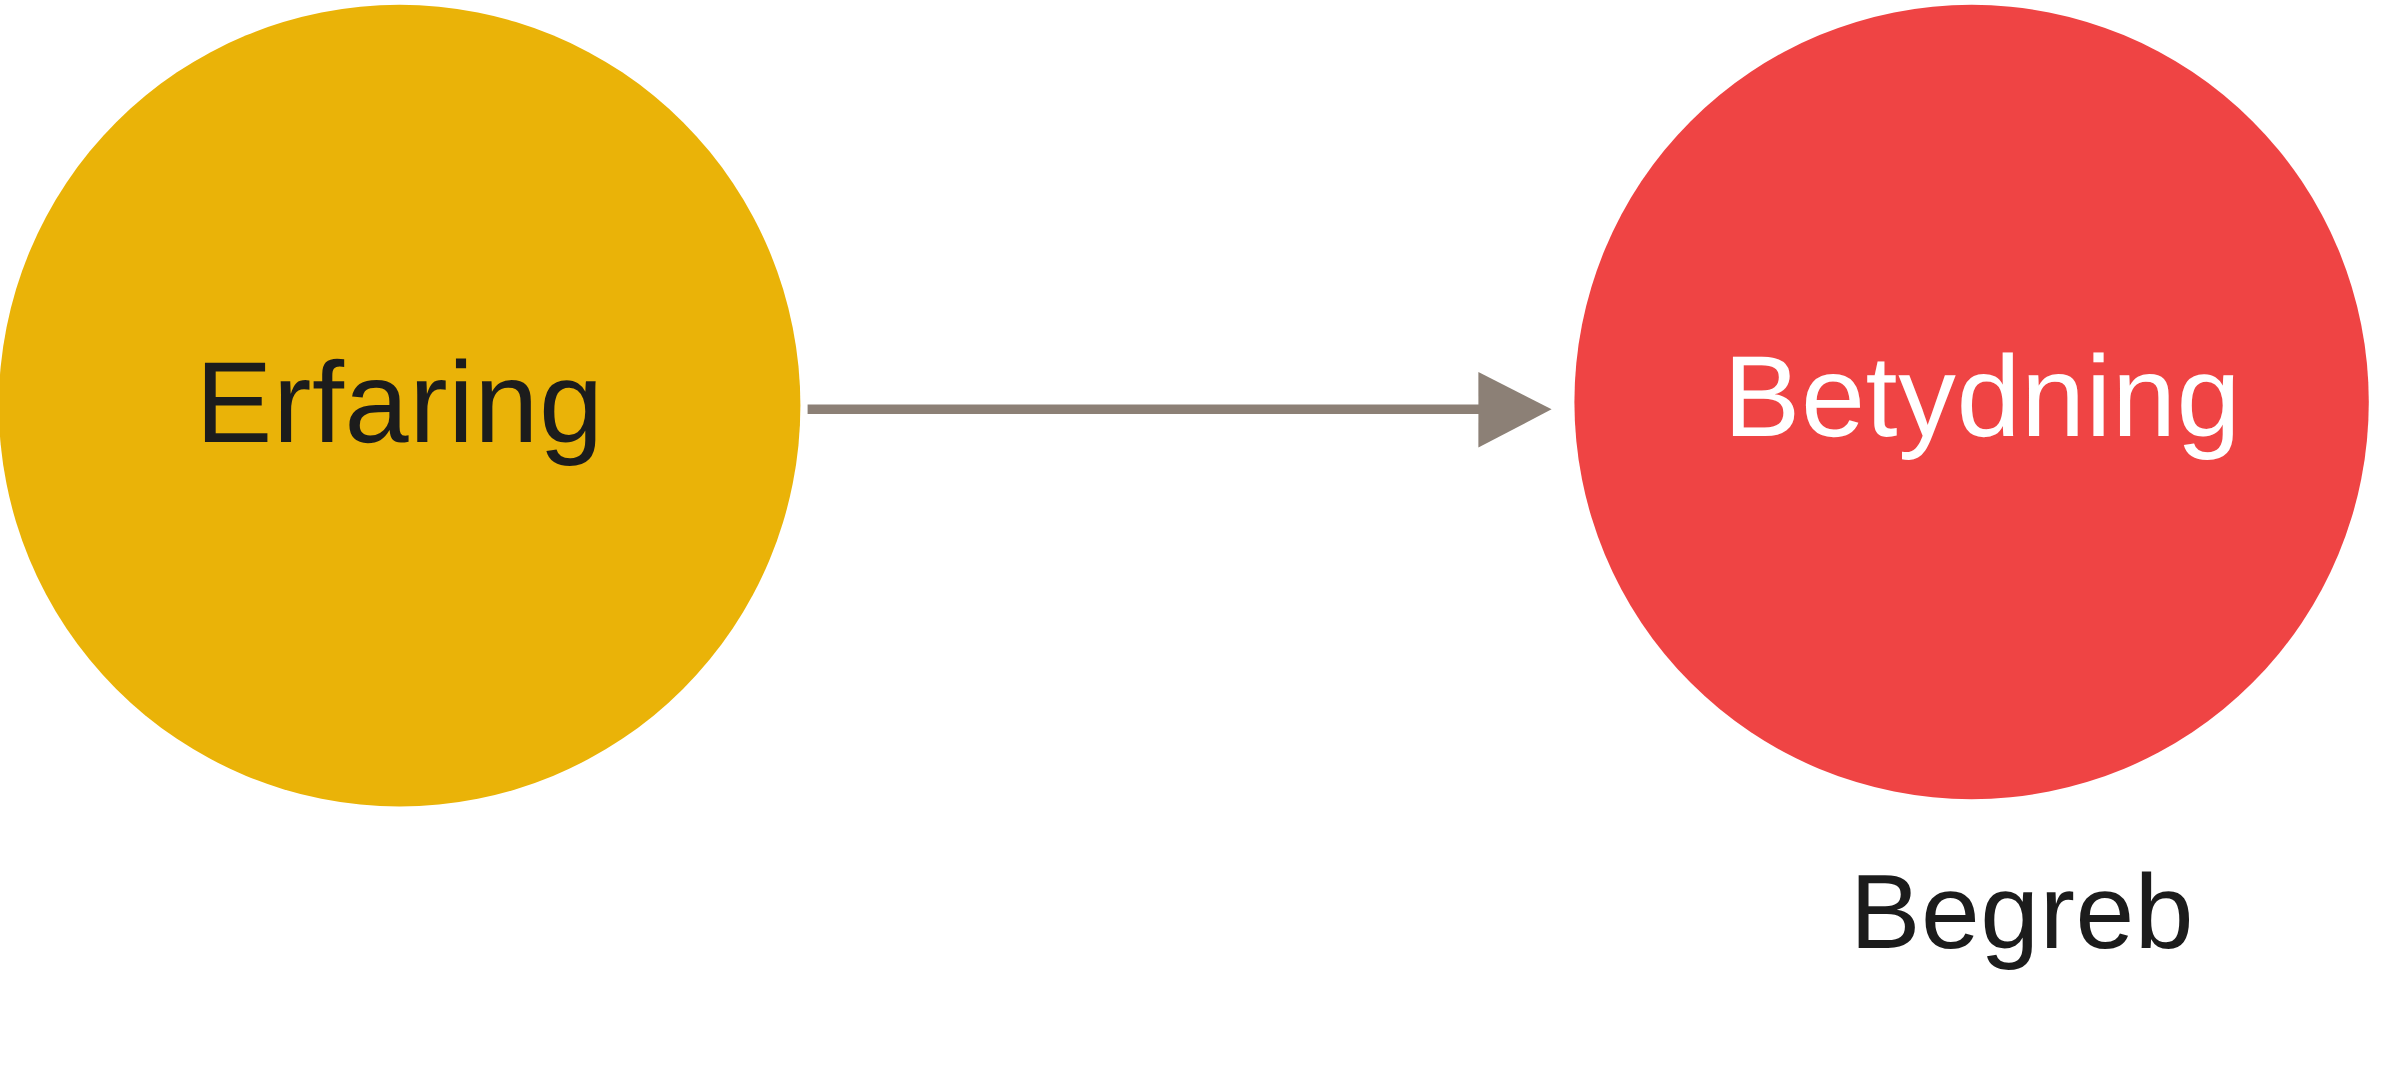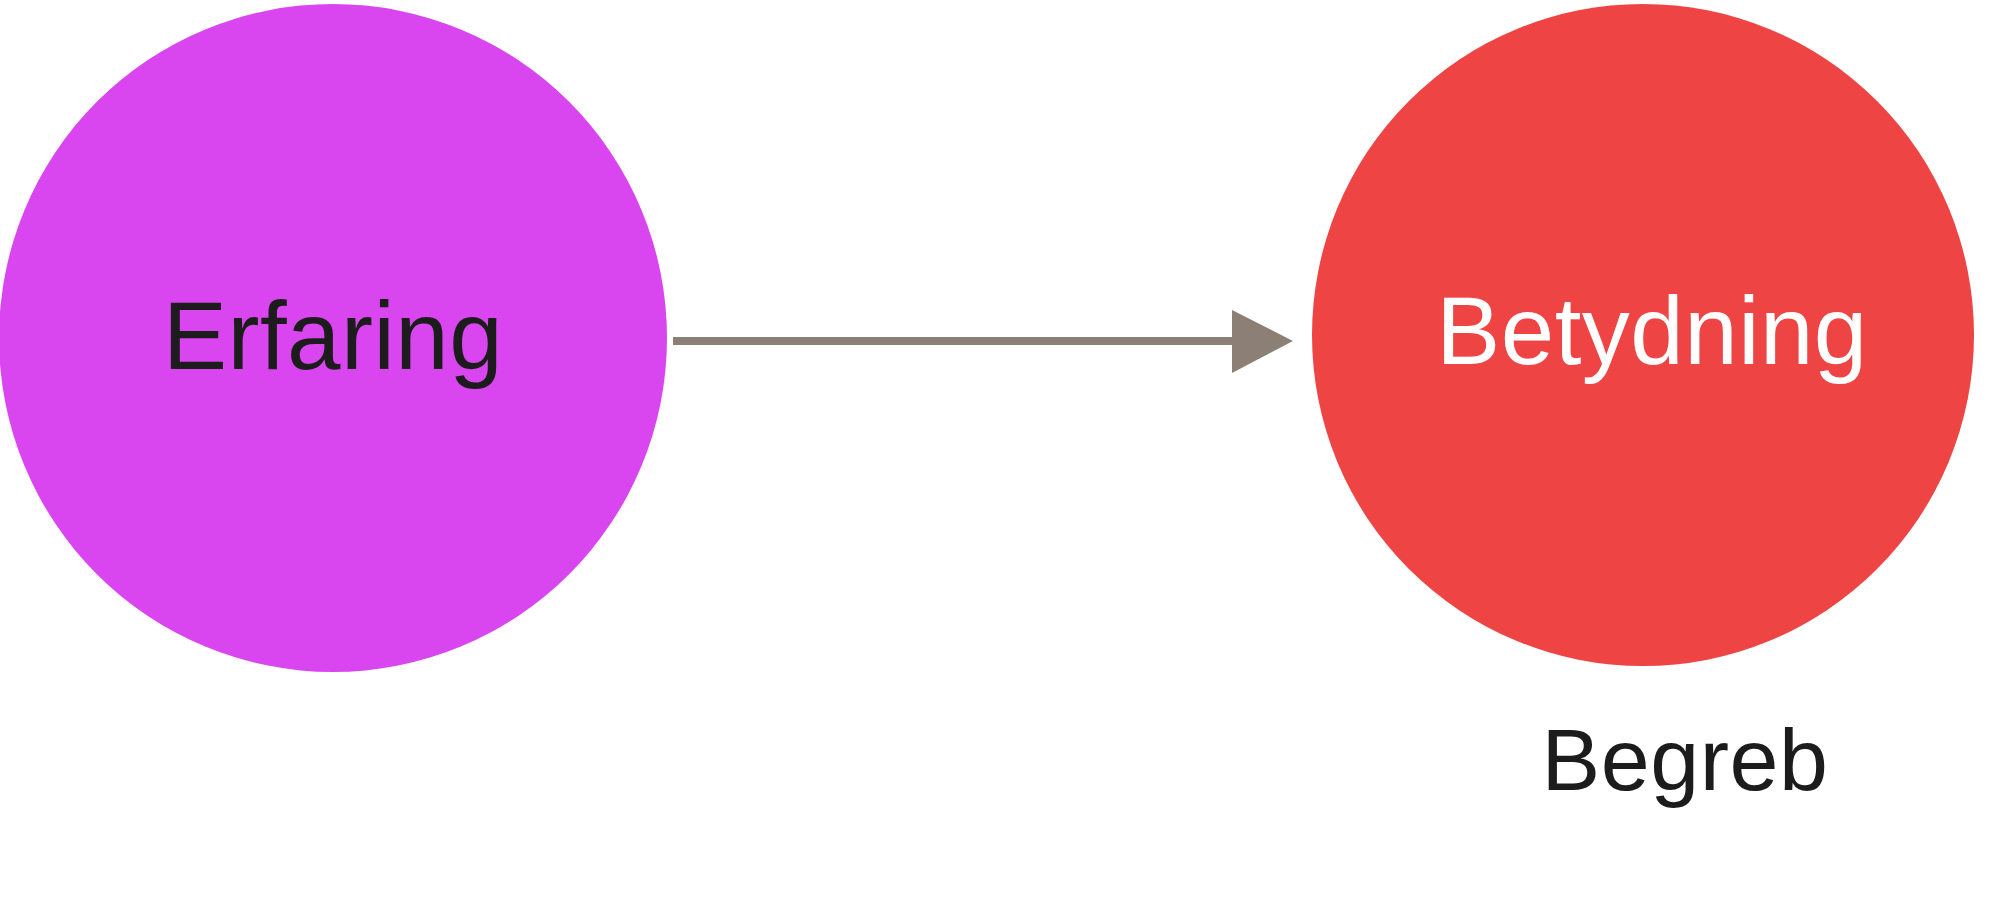--- a/index.html
+++ b/index.html
@@ -32,21 +32,21 @@
     white-space: nowrap;
     line-height: 1;
     user-select: none;
   }
   
   #node-erfaring {
     left: -1px;
     top: 4px;
     width: 668px;
     height: 668px;
-    background: #d946ef;
+    background: #eab308;
   }
   #node-erfaring .node-label {
     font-size: 96px;
     color: #1C1C1C;
     transform: translateY(-2px);
   }
   
   #node-betydning {
     left: 1312px;
     top: 4px;

